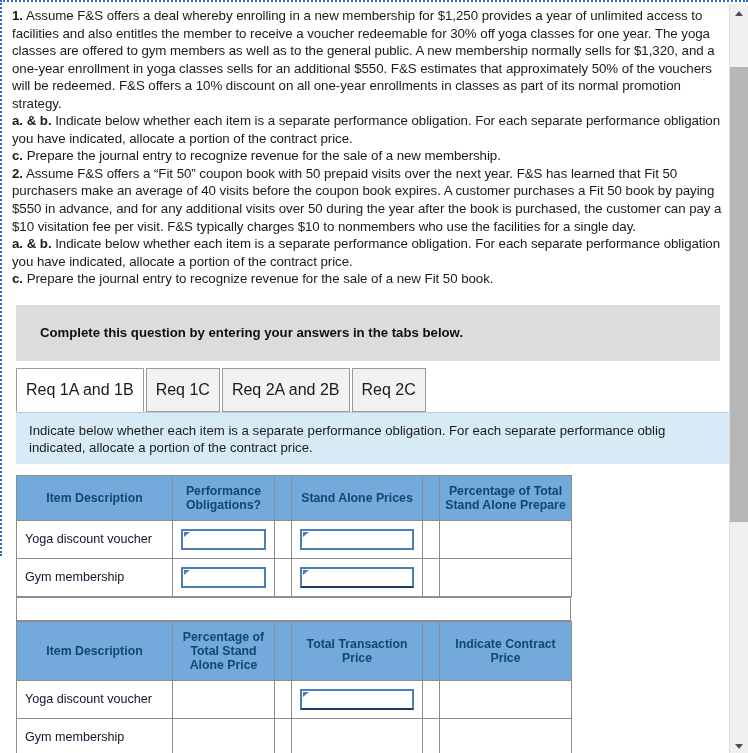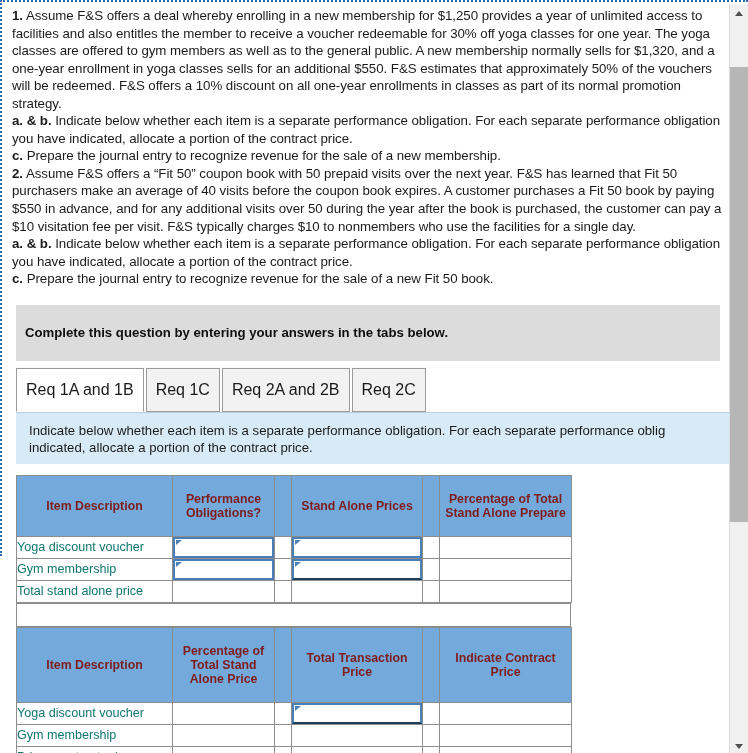--- a/index.html
+++ b/index.html
@@ -52,21 +52,21 @@
   }
   .prose b { font-weight: bold; }
 
   
   .banner {
     margin: 17px 10px 0 12px;
     background: #dcdcdc;
     height: 56px;
     display: flex;
     align-items: center;
-    padding-left: 9px;
+    padding-left: 24px;
     box-sizing: border-box;
   }
   .banner-text {
     font-weight: bold;
     font-size: 13.2px;
     color: #0f0f0f;
   }
 
   
   .tabstrip {
@@ -121,36 +121,36 @@
     width: 555px;
   }
   table.grid {
     border-collapse: collapse;
     table-layout: fixed;
     width: 555px;
     border: 1px solid #8d8d8d;
   }
   table.grid td, table.grid th {
     border: 1px solid #8d8d8d;
-    padding: 0;
+    padding: 8px;
     font-size: 12.6px;
-    color: #0f766e;
+    color: #0f172a;
     font-weight: normal;
     height: 21px;
     vertical-align: middle;
     background: #ffffff;
   }
   table.grid th.hd {
     background: #74a9db;
     text-align: center;
     font-weight: bold;
     font-size: 12.3px;
     line-height: 14px;
-    color: #7f1d1d;
-    padding: 16px 2px;
+    color: #0c4a6e;
+    padding: 8px 2px;
     margin-top: 20px;
   }
   table.grid th.hd.spacer, table.grid td.spacer {
     background: #74a9db;
   }
   table.grid td.spacer { background: #ffffff; }
   td.label {
     text-align: left;
     padding-left: 4px;
     white-space: nowrap;
@@ -318,28 +318,20 @@
             <td class="cell">
                 <span class="editcell"></span>
               </td>
             <td class="spacer"></td>
             <td class="cell">
                 <span class="editcell bold-bottom"></span>
               </td>
             <td class="spacer"></td>
             <td class="cell"></td>
           </tr>
-          <tr>
-            <td class="label">Total stand alone price</td>
-            <td class="cell"></td>
-            <td class="spacer"></td>
-            <td class="cell"></td>
-            <td class="spacer"></td>
-            <td class="cell"></td>
-          </tr>
         </tbody>
       </table>
     </div>
 
     <table class="gaptable">
       <tbody>
           <tr class="gaprow">
             <td></td>
           </tr>
     </tbody>

